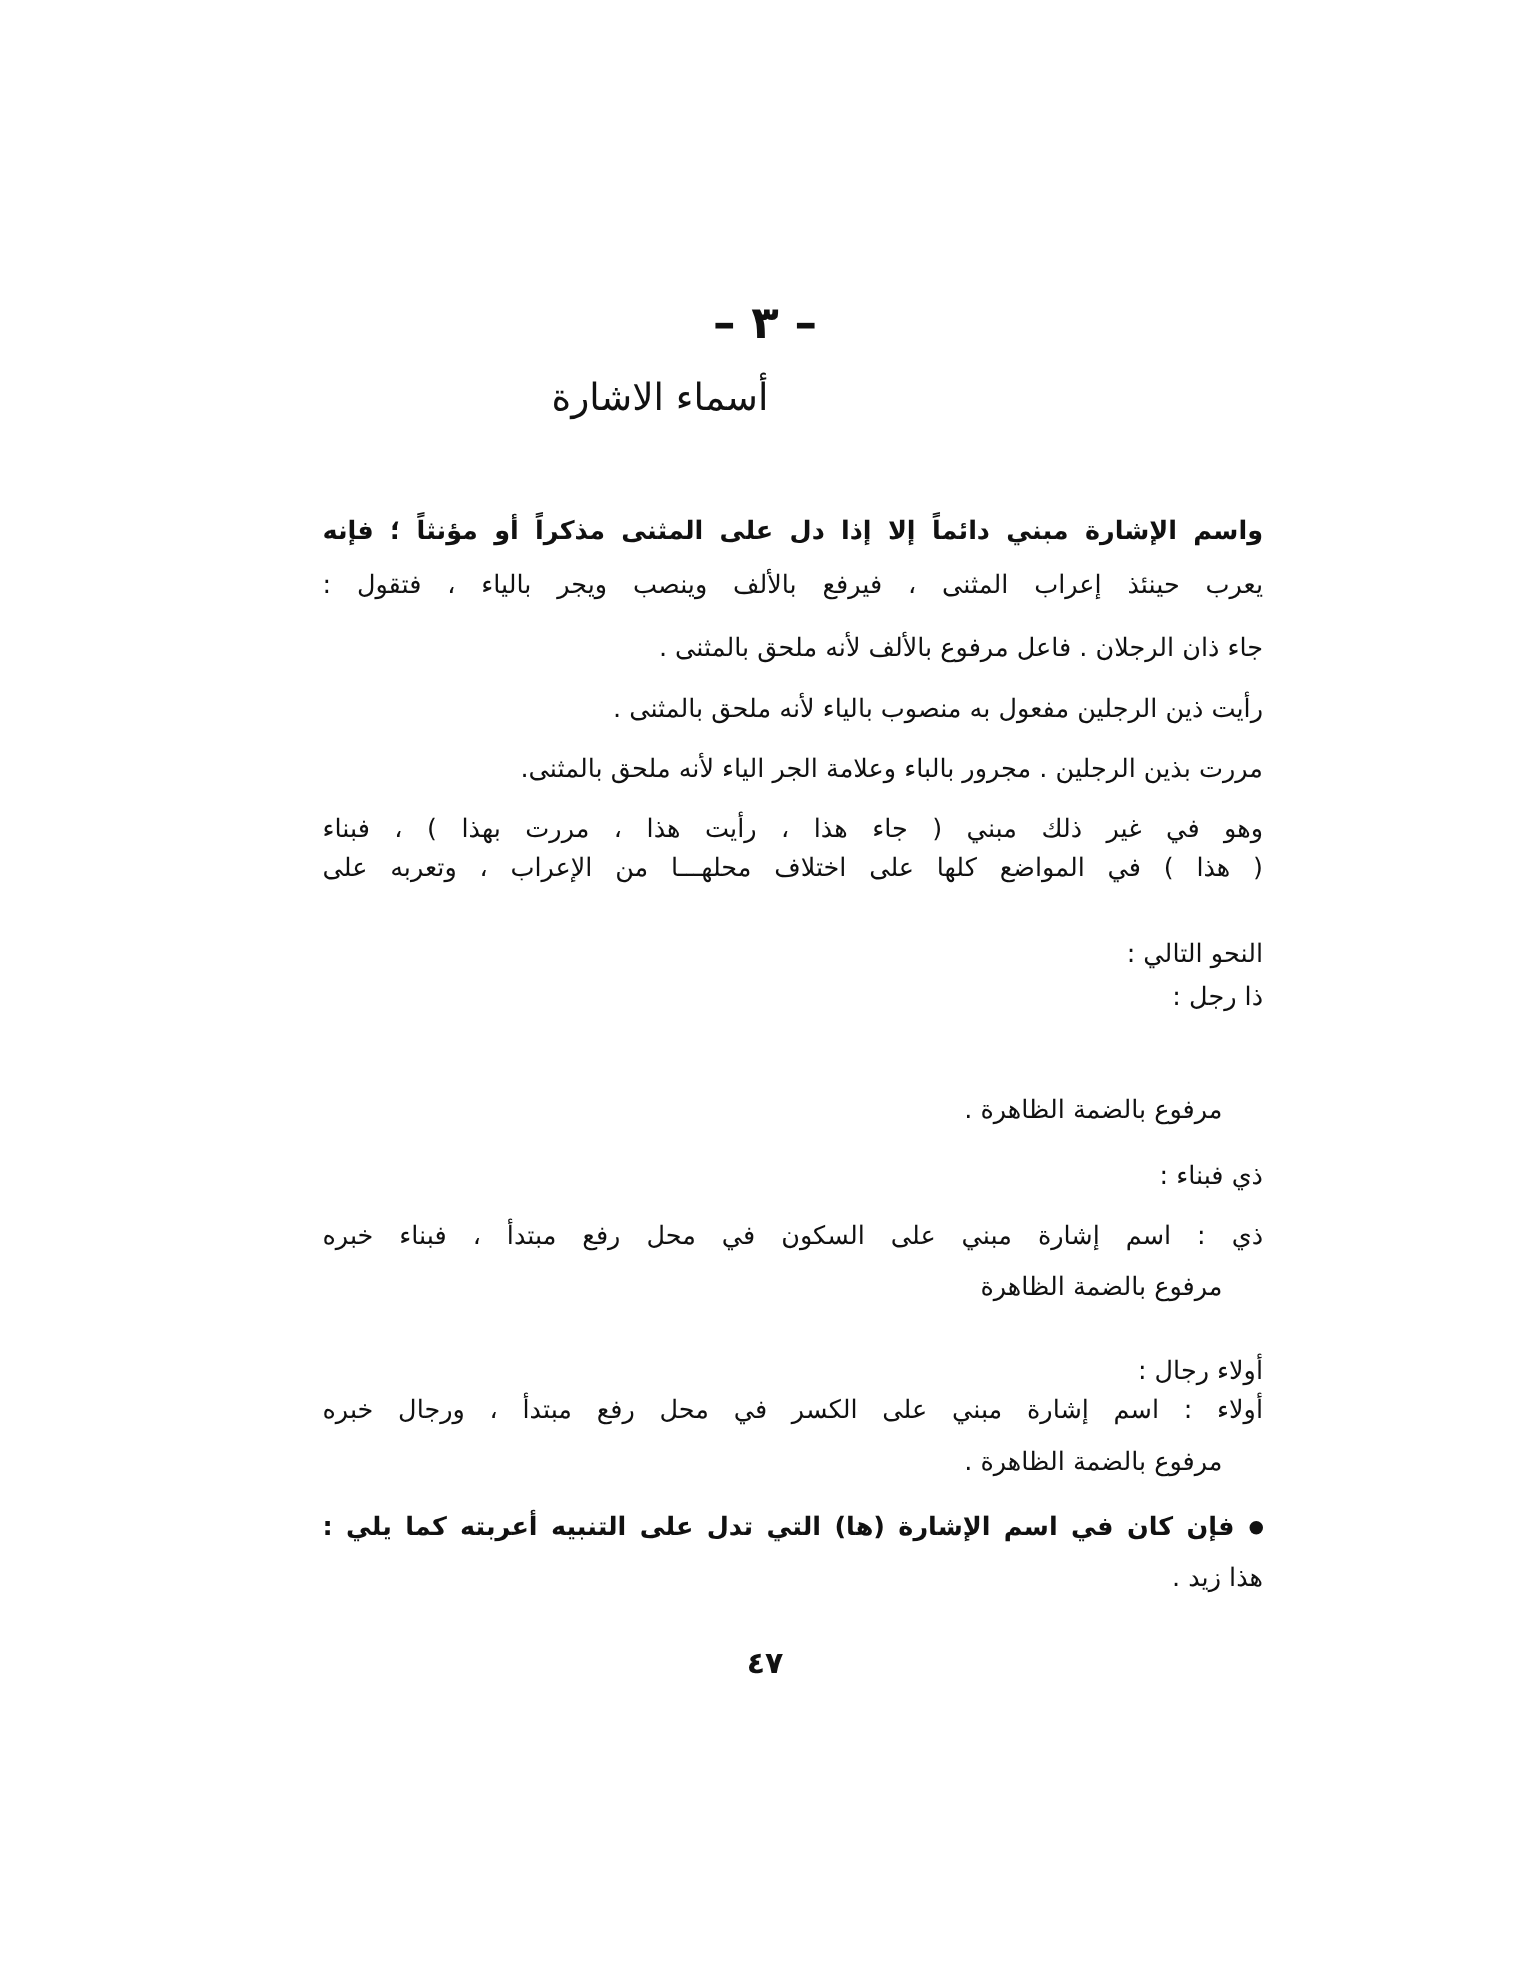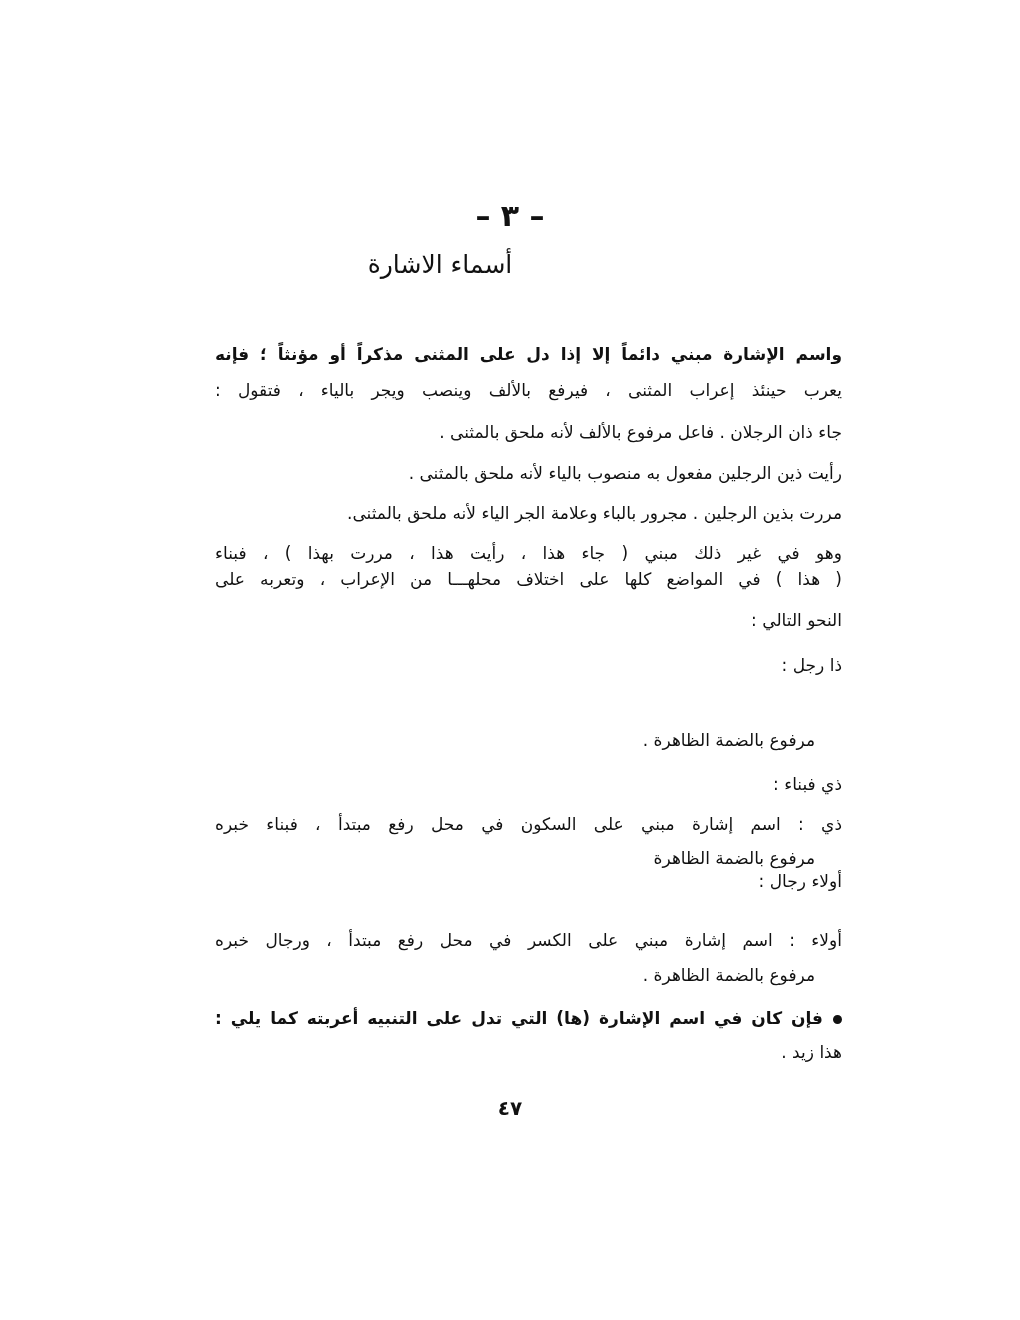--- a/index.html
+++ b/index.html
@@ -28,30 +28,30 @@
   <div class="chapter-number">– ٣ –</div>
   <div class="chapter-title">أسماء الاشارة</div>
 
   <div class="line justify bold" style="top:344px;">واسم الإشارة مبني دائماً إلا إذا دل على المثنى مذكراً أو مؤنثاً ؛ فإنه</div>
   <div class="line justify" style="top:380px;">يعرب حينئذ إعراب المثنى ، فيرفع بالألف وينصب ويجر بالياء ، فتقول :</div>
   <div class="line" style="top:422px;">جاء ذان الرجلان . فاعل مرفوع بالألف لأنه ملحق بالمثنى .</div>
   <div class="line" style="top:463px;">رأيت ذين الرجلين  مفعول به منصوب بالياء لأنه ملحق بالمثنى .</div>
   <div class="line" style="top:503px;">مررت بذين الرجلين . مجرور بالباء وعلامة الجر الياء لأنه ملحق بالمثنى.</div>
   <div class="line justify" style="top:543px;">وهو في غير ذلك مبني ( جاء هذا ، رأيت هذا ، مررت بهذا ) ، فبناء</div>
   <div class="line justify" style="top:569px;">( هذا ) في المواضع كلها على اختلاف محلهـــا من الإعراب ، وتعربه على</div>
-  <div class="line" style="top:610px;">النحو التالي :</div>
+  <div class="line" style="top:626px;">النحو التالي :</div>
 
   <div class="line" style="top:655px;">ذا رجل :</div>
   <div class="line indent2" style="top:730px;">مرفوع بالضمة الظاهرة .</div>
 
   <div class="line" style="top:774px;">ذي فبناء :</div>
   <div class="line justify" style="top:814px;">ذي : اسم إشارة مبني على السكون في محل رفع مبتدأ ، فبناء خبره</div>
   <div class="line indent2" style="top:848px;">مرفوع بالضمة الظاهرة</div>
 
-  <div class="line" style="top:871px;text-align:right;">أولاء رجال :</div>
+  <div class="line" style="top:904px;text-align:right;">أولاء رجال :</div>
   <div class="line justify" style="top:930px;">أولاء : اسم إشارة مبني على الكسر في محل رفع مبتدأ ، ورجال خبره</div>
   <div class="line indent2" style="top:965px;">مرفوع بالضمة الظاهرة .</div>
 
   <div class="line justify bold" style="top:1008px;">
     <span class="bullet"></span><span>فإن كان في اسم الإشارة (ها) التي تدل على التنبيه أعربته كما يلي :</span>
   </div>
   <div class="line" style="top:1042px;">هذا زيد .</div>
 
   <div class="page-number">٤٧</div>
 </div>

